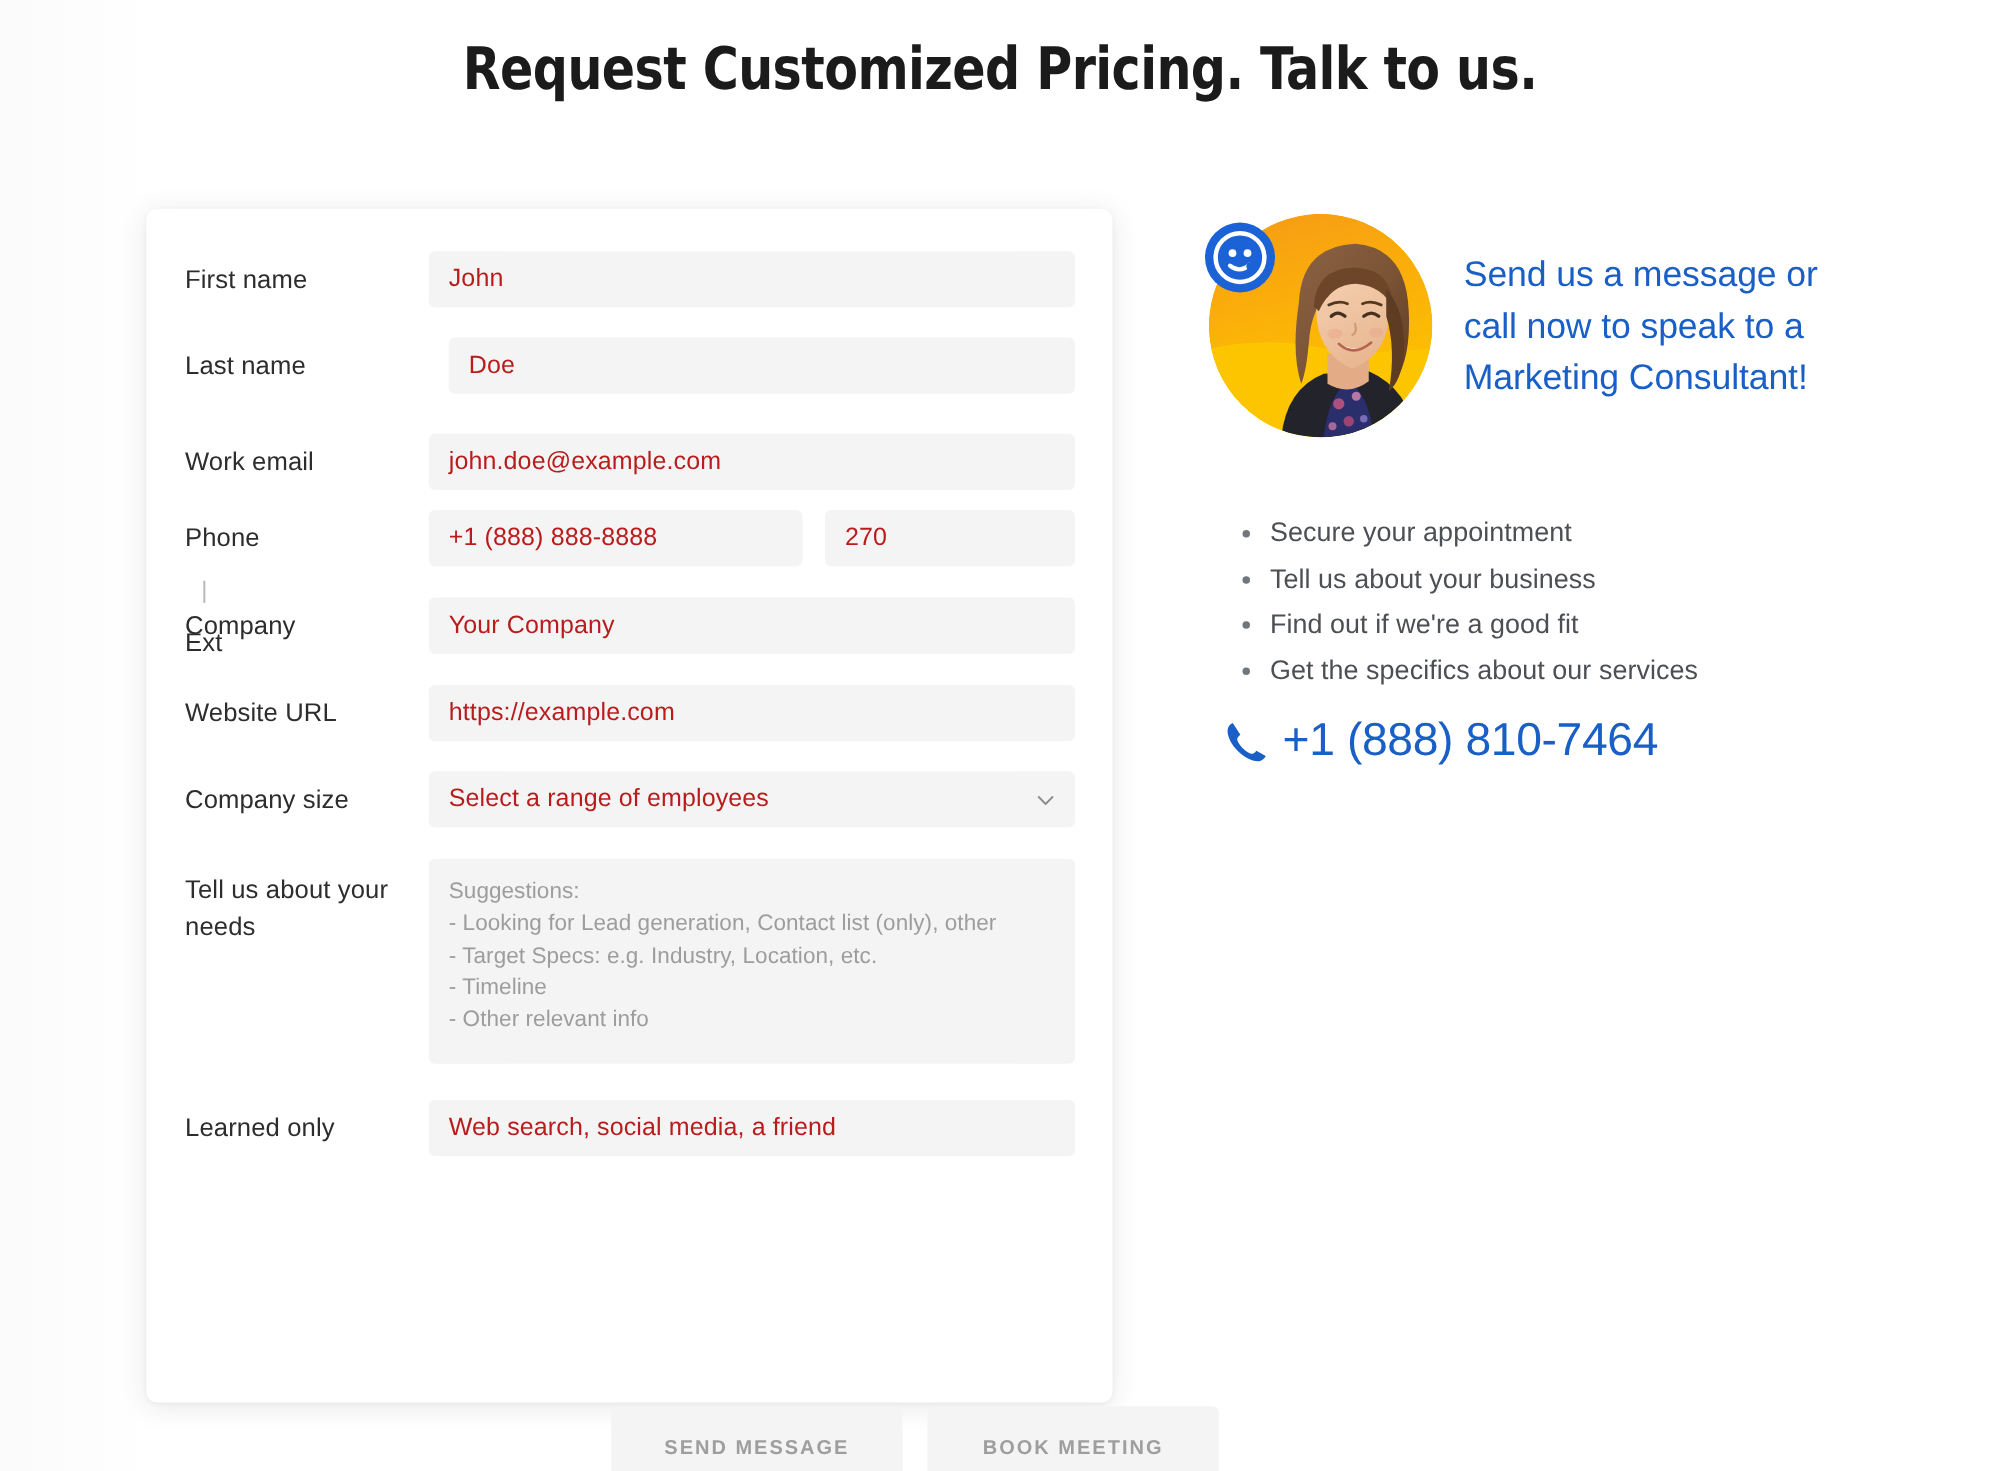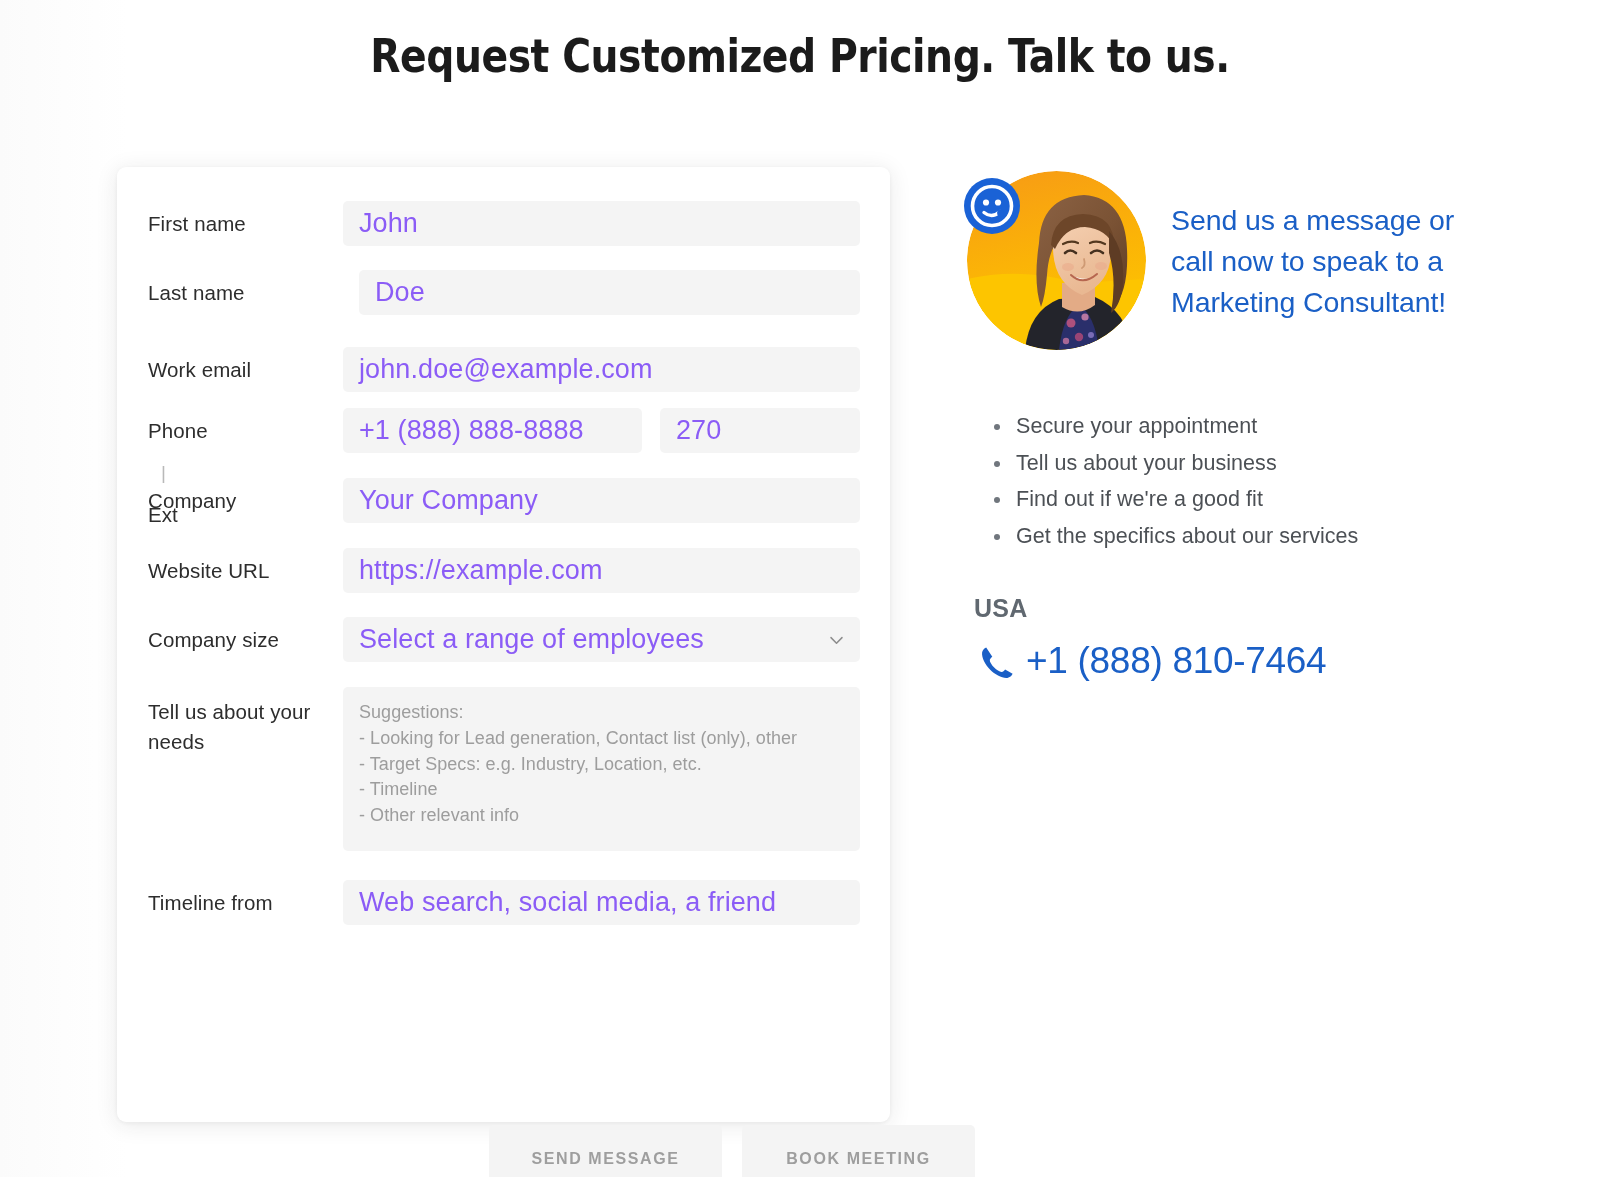--- a/index.html
+++ b/index.html
@@ -73,22 +73,22 @@
     letter-spacing: 0.1px;
   }
 
   .field-label.tall { line-height: 30px; }
 
   .ctrl {
     background: #f4f4f4;
     border: none;
     border-radius: 5px;
     font-family: "Liberation Sans", sans-serif;
-    font-size: 27px;
-    color: #8b5cf6;
+    font-size: 20px;
+    color: #b91c1c;
     padding: 0 16px;
     height: 45px;
     line-height: 45px;
     letter-spacing: 0.1px;
     overflow: hidden;
     white-space: nowrap;
   }
 
   .ctrl.wide   { width: 517px; }
   .ctrl.phone  { width: 299px; }
@@ -329,21 +329,21 @@
         <div class="textarea">
           <div class="ta-line">Suggestions:</div>
           <div class="ta-line">- Looking for Lead generation, Contact list (only), other</div>
           <div class="ta-line">- Target Specs: e.g. Industry, Location, etc.</div>
           <div class="ta-line">- Timeline</div>
           <div class="ta-line">- Other relevant info</div>
         </div>
       </div>
 
       <div class="field-row" style="top:713px;">
-        <div class="field-label">Timeline from</div>
+        <div class="field-label">Learned only</div>
         <div class="ctrl wide">Web search, social media, a friend</div>
       </div>
 
       <div class="btn-row">
         <button class="btn">SEND MESSAGE</button>
         <button class="btn">BOOK MEETING</button>
       </div>
 
     </div>
   </div>
@@ -435,21 +435,20 @@
       </div>
     </div>
 
     <ul class="benefits">
       <li>Secure your appointment</li>
       <li>Tell us about your business</li>
       <li>Find out if we're a good fit</li>
       <li>Get the specifics about our services</li>
     </ul>
 
-    <div class="region">USA</div>
 
     <div class="phone-line">
       <span class="phone-icon">
         <svg width="38" height="38" viewBox="0 0 38 38">
           <path d="M10.2 5.4 C8.2 6.2 6.4 8.3 6.1 10.6 c-0.6 5.2 3.2 12.3 8.1 17.2 c4.9 4.9 12 8.7 17.2 8.1 c2.3-0.3 4.4-2.1 5.2-4.1 l-7.5-4.3 c-1.1 1.3 -2.2 2.4 -3.3 2.5 c-1.9 0.2 -5.2-2 -7.6-4.4 c-2.4-2.4 -4.6-5.7 -4.4-7.6 c0.1-1.1 1.2-2.2 2.5-3.3 Z" fill="#1a5fc6"></path>
         </svg>
       </span>
       <span class="phone-number">+1 (888) 810-7464</span>
     </div>
 

